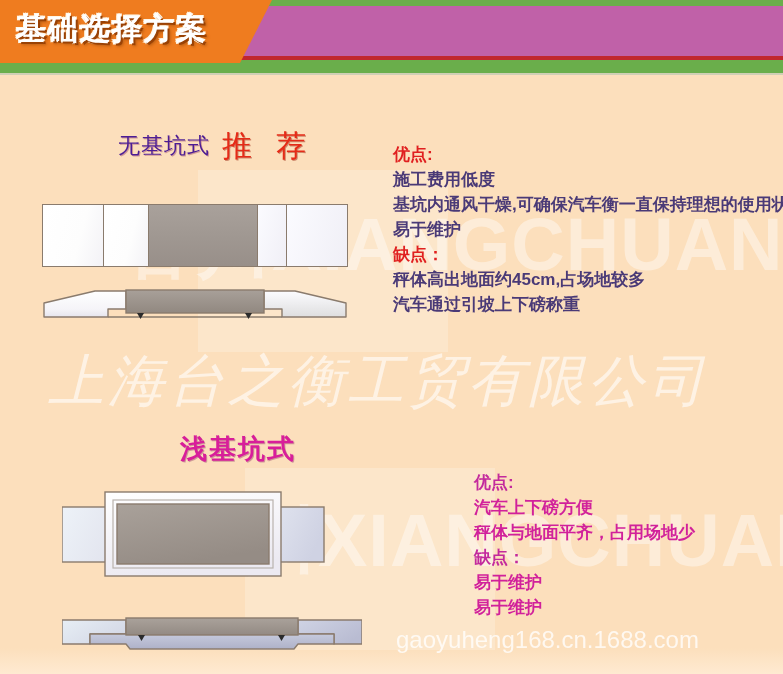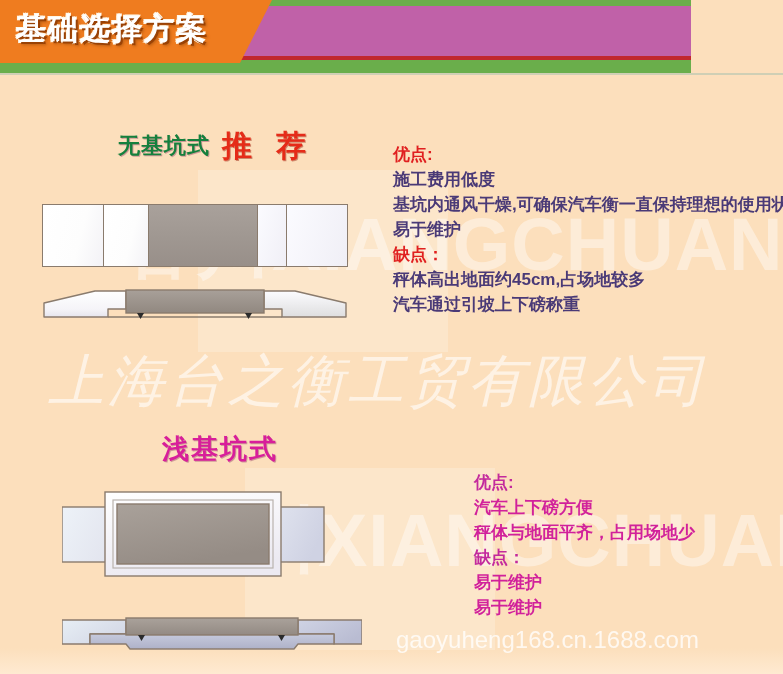--- a/index.html
+++ b/index.html
@@ -15,21 +15,21 @@
     width: 783px;
     height: 674px;
     overflow: hidden;
     background: #fcdfbc;
   }
 
   
   #banner {
     position: absolute;
     left: 0; top: 0;
-    width: 691px;
+    width: 783px;
     height: 74px;
     overflow: hidden;
   }
   .bar-green-top {
     position: absolute;
     left: 0; top: 0;
     width: 783px; height: 6px;
     background: #6aae4b;
   }
   .bar-magenta {
@@ -120,39 +120,39 @@
     pointer-events: none;
   }
   #wm-box-1 { left: 198px; top: 170px; width: 250px; height: 182px; }
   #wm-box-2 { left: 245px; top: 468px; width: 250px; height: 182px; }
 
   
   #heading-1 {
     position: absolute;
     left: 118px; top: 131px;
     font-size: 22px;
-    font-weight: bold;
-    color: #15803d;
+    font-weight: normal;
+    color: #4c1d95;
     letter-spacing: 1px;
     text-shadow: 1px 1px 0 rgba(120,20,80,.35);
     white-space: nowrap;
   }
   #heading-1-rec {
     position: absolute;
     left: 222px; top: 126px;
     font-size: 30px;
-    font-weight: bold;
+    font-weight: normal;
     color: #e52b18;
     letter-spacing: 8px;
     text-shadow: 1px 1px 0 rgba(150,30,10,.45);
     white-space: nowrap;
   }
   #heading-2 {
     position: absolute;
-    left: 162px; top: 431px;
+    left: 180px; top: 431px;
     font-size: 27px;
     font-weight: bold;
     color: #d81e9a;
     letter-spacing: 2px;
     text-shadow: 1px 1px 0 rgba(120,20,80,.35);
     white-space: nowrap;
   }
 
   
   .textblock { position: absolute; white-space: nowrap; }

